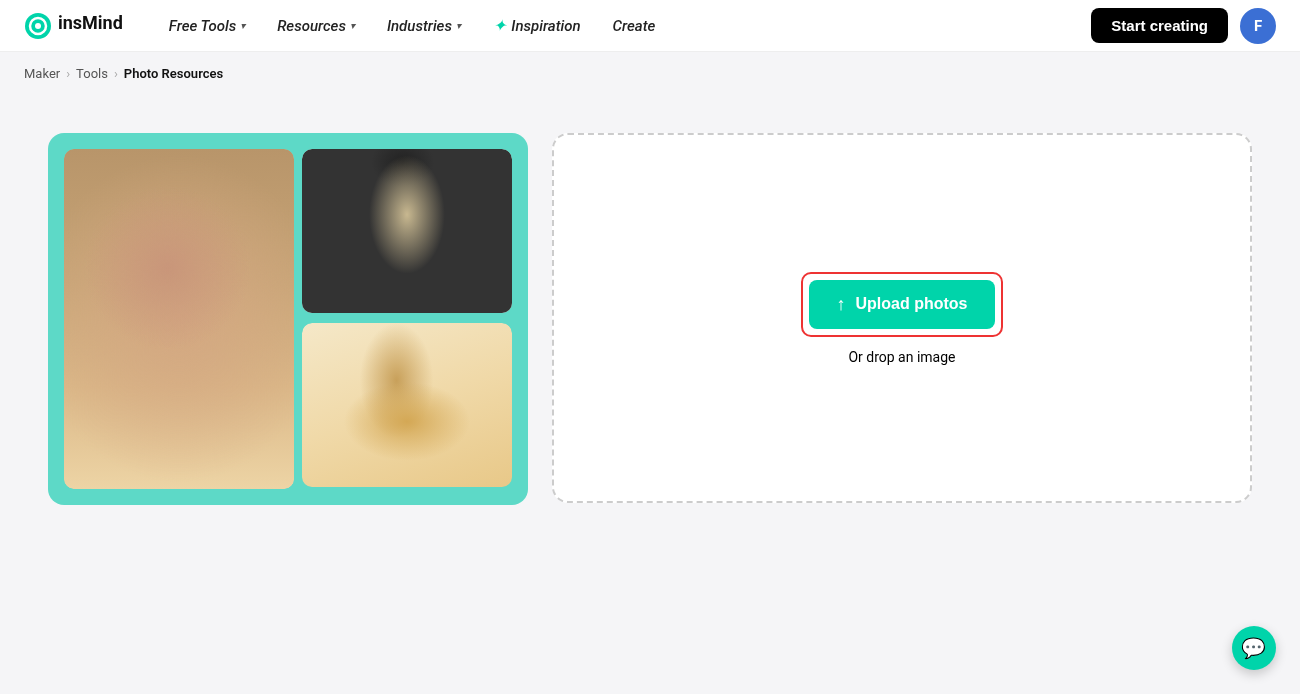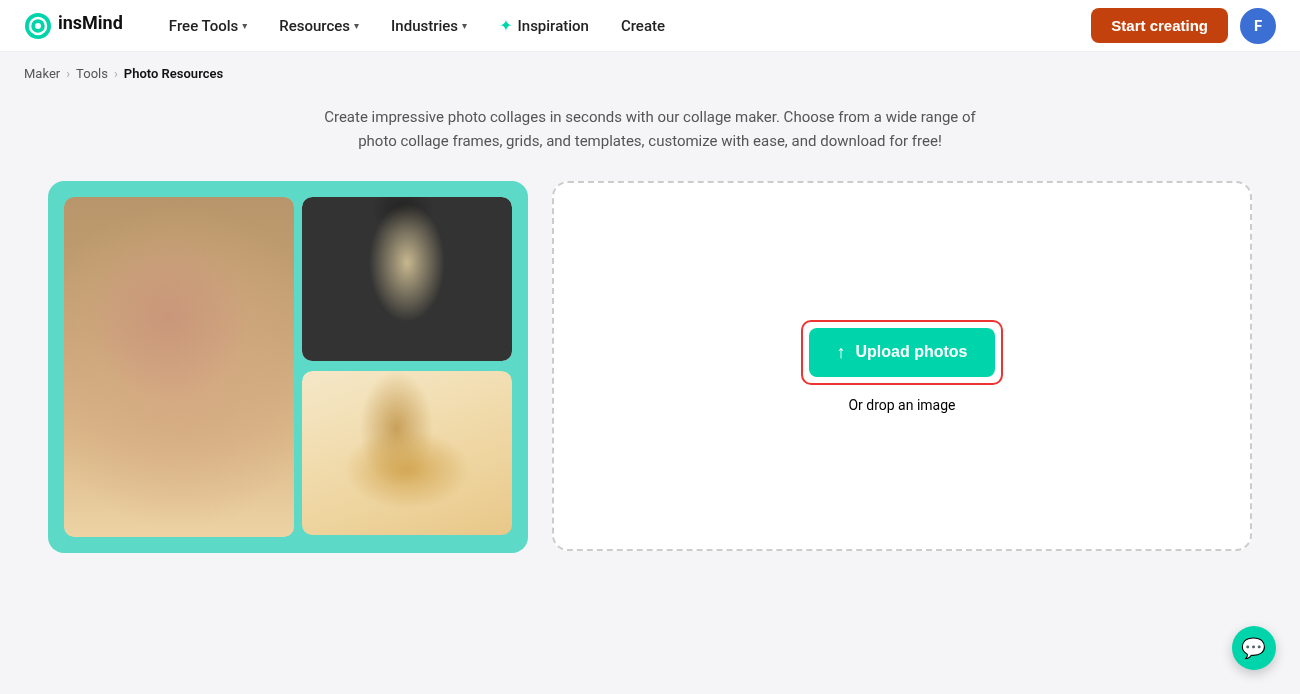--- a/index.html
+++ b/index.html
@@ -45,41 +45,42 @@
     .nav-item {
       display: flex;
       align-items: center;
       gap: 4px;
       padding: 6px 14px;
       font-size: 15px;
       color: #222;
       cursor: pointer;
       border-radius: 6px;
       font-weight: 500;
+      font-style: italic;
     }
     .nav-item .chevron {
       font-size: 10px;
       color: #555;
     }
     .nav-inspiration {
       display: flex;
       align-items: center;
       gap: 5px;
     }
     .spark-icon {
       color: #00d4aa;
       font-size: 16px;
     }
     .navbar-right {
       display: flex;
       align-items: center;
       gap: 12px;
     }
     .start-creating-btn {
-      background: #c2410c;
+      background: #000000;
       color: #fff;
       border: none;
       padding: 9px 20px;
       border-radius: 8px;
       font-size: 15px;
       font-weight: 600;
       cursor: pointer;
     }
     .avatar-btn {
       width: 36px;
@@ -344,21 +345,20 @@
 <div class="breadcrumb">
   <a>Maker</a>
   <span class="sep">›</span>
   <a>Tools</a>
   <span class="sep">›</span>
   <span class="current">Photo Resources</span>
 </div>
 
 <main class="main">
   <div class="hero-text">
-    <p class="hero-subtitle">Create impressive photo collages in seconds with our collage maker. Choose from a wide range of photo collage frames, grids, and templates, customize with ease, and download for free!</p>
   </div>
 
   <div class="collage-section">
 
     <div class="collage-preview">
       <div class="preview-img preview-img-tall" style="flex:1.1;">
         <div class="img-placeholder face-img" style="height:340px;"></div>
       </div>
       <div style="display:flex;flex-direction:column;gap:8px;flex:1;">
         <div class="preview-img">

